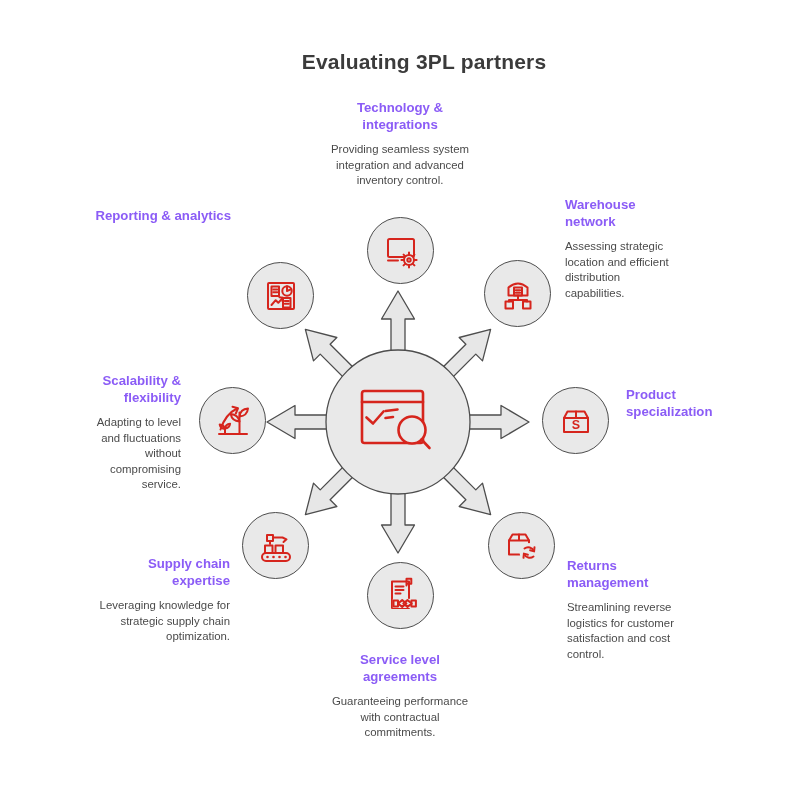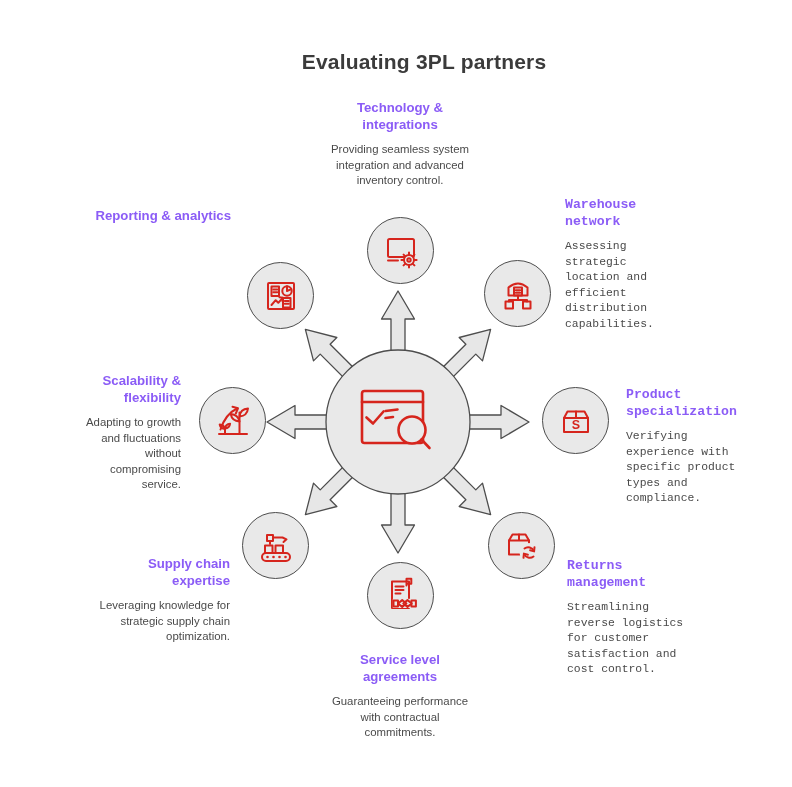--- a/index.html
+++ b/index.html
@@ -18,21 +18,21 @@
     position:absolute; width:67px; height:67px; box-sizing:border-box;
     border-radius:50%; background:#e9e9e9; border:1.3px solid #4d4d4d;
     display:flex; align-items:center; justify-content:center;
   }
   .textblock { position:absolute; color:#4a4a4a; }
   .textblock h3 {
     margin:0 0 9px 0; font-size:13.2px; line-height:1.25;
     color:#8b5cf6; font-weight:700;
   }
   .textblock p { margin:0; font-size:11.4px; line-height:1.36; }
-  .ta-c { text-align:center; } .ta-l { text-align:left;font-family:Liberation Mono, monospace; } .ta-r { text-align:right; }
+  .ta-c { text-align:center; } .ta-l { text-align:left; } .ta-r { text-align:right; }
   svg { display:block; }
 </style>
 </head>
 <body>
 
 <div class="canvas">
 
   <div class="title">Evaluating 3PL partners</div>
 
   <svg class="hub" width="300" height="300" viewBox="-150 -150 300 300">
@@ -164,40 +164,39 @@
     <p>Providing seamless system integration and advanced inventory control.</p>
   </section>
 
   <section class="textblock ta-l" style="left:565px;top:197px;width:116px">
     <h3>Warehouse network</h3>
     <p>Assessing strategic location and efficient distribution capabilities.</p>
   </section>
 
   <section class="textblock ta-l" style="left:626px;top:387px;width:125px">
     <h3>Product specialization</h3>
-    <p>Verifying experience with specific product types and compliance.</p>
   </section>
 
   <section class="textblock ta-l" style="left:567px;top:558px;width:128px">
     <h3>Returns management</h3>
     <p>Streamlining reverse logistics for customer satisfaction and cost control.</p>
   </section>
 
   <section class="textblock ta-c" style="left:330px;top:652px;width:140px">
     <h3>Service level agreements</h3>
     <p>Guaranteeing performance with contractual commitments.</p>
   </section>
 
   <section class="textblock ta-r" style="left:87px;top:556px;width:143px">
     <h3>Supply chain expertise</h3>
     <p>Leveraging knowledge for strategic supply chain optimization.</p>
   </section>
 
   <section class="textblock ta-r" style="left:79px;top:373px;width:102px">
     <h3>Scalability &amp; flexibility</h3>
-    <p>Adapting to growth and fluctuations without compromising service.</p>
+    <p>Adapting to level and fluctuations without compromising service.</p>
   </section>
 
   <section class="textblock ta-r" style="left:91px;top:208px;width:140px">
     <h3>Reporting &amp; analytics</h3>
   </section>
 
 </div>
 
 </body></html>

